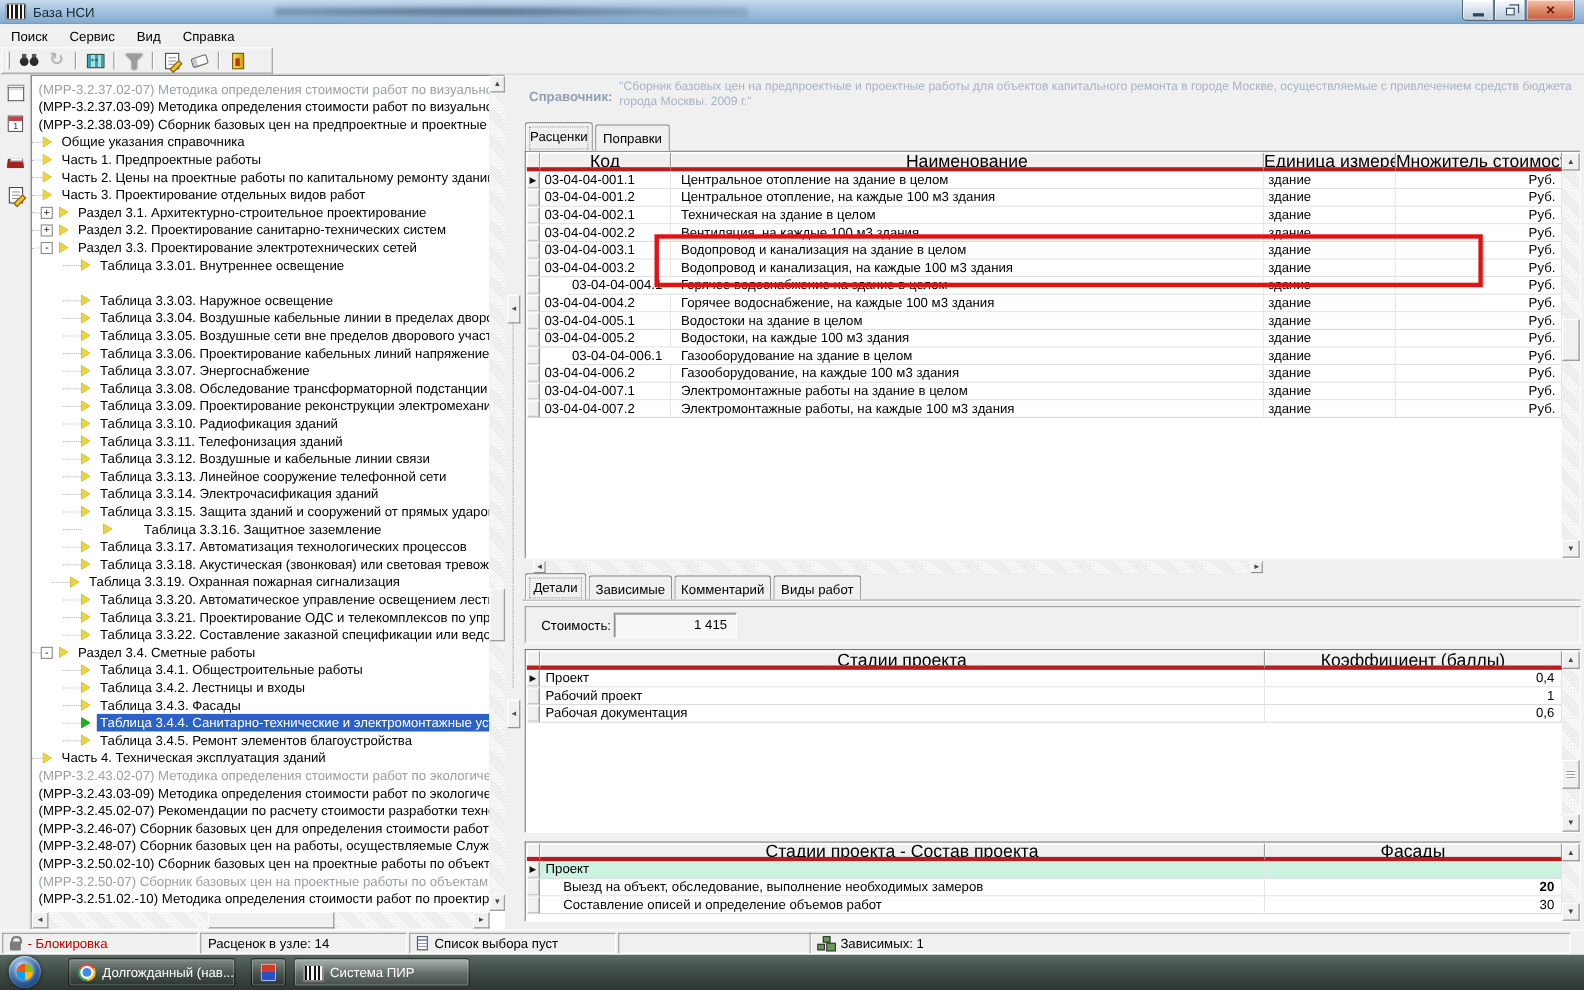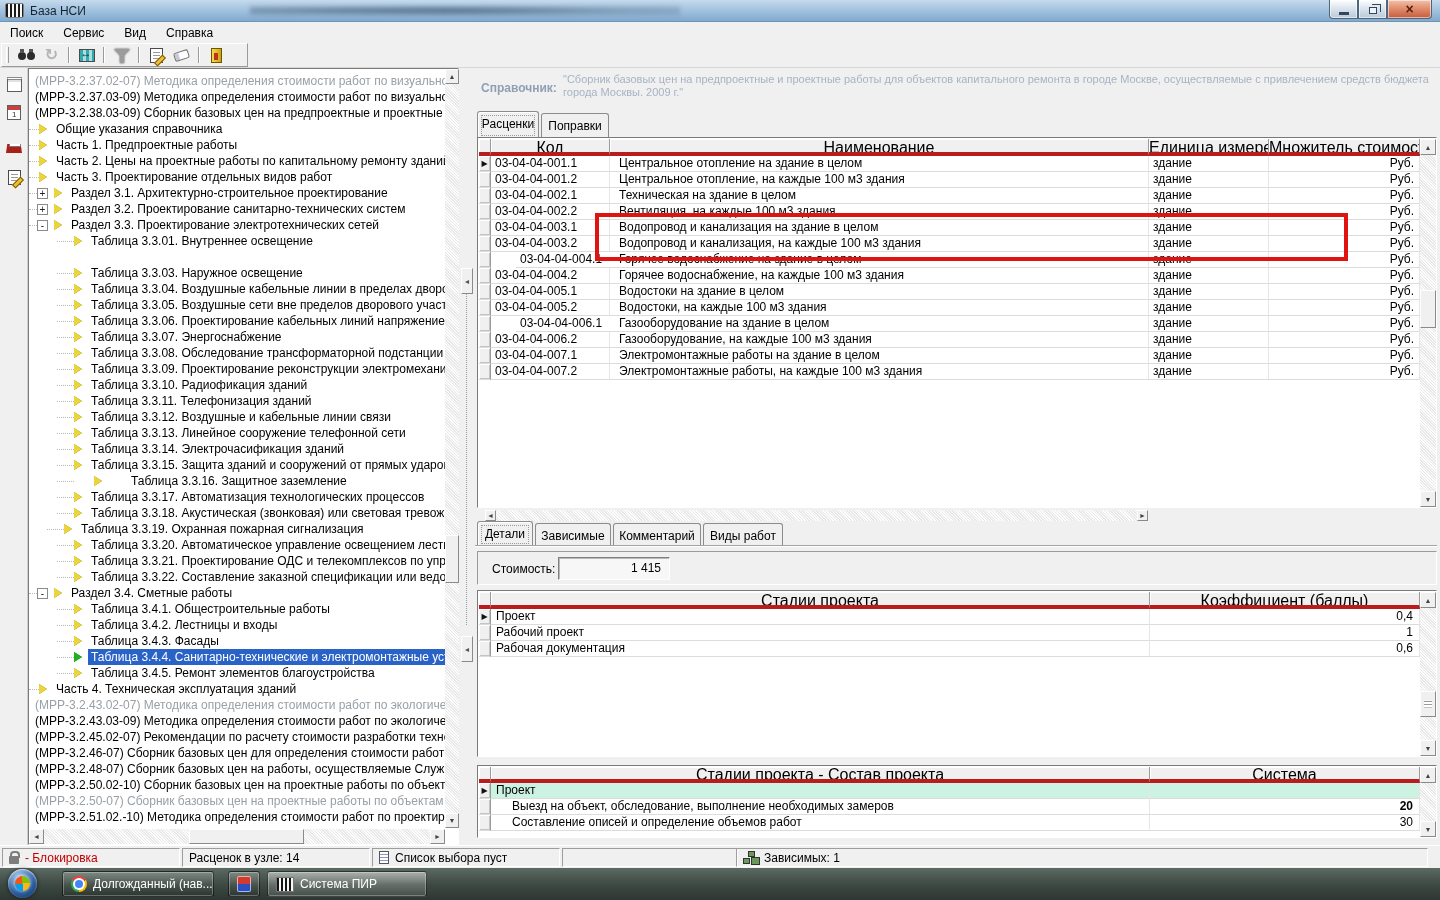--- a/index.html
+++ b/index.html
@@ -557,21 +557,21 @@
     </div>
   <div class="sb-track" style="left:942px;top:1px;width:16px;height:164px"></div>
   <div class="sb-btn" style="left:942px;top:1px;width:16px;height:16px">▲</div>
   <div class="sb-th grip" style="left:942px;top:100px;width:16px;height:26px"></div>
   <div class="sb-btn" style="left:942px;top:149px;width:16px;height:16px">▼</div>
 </div>
 
 <div class="grid" id="grid3" style="left:477px;top:765px;width:960px;height:73px">
   <div class="gh" style="left:1px;width:12px;height:16px;line-height:16px"></div>
   <div class="gh" style="left:13px;width:659px;height:16px;line-height:16px">Стадии проекта - Состав проекта</div>
-  <div class="gh" style="left:672px;width:270px;height:16px;line-height:16px">Система</div>
+  <div class="gh" style="left:672px;width:270px;height:16px;line-height:16px">Фасады</div>
   <div id="grid3-body">
       <div class="gcell gmark" style="left: 1px; top: 17px; width: 12px;">▶</div>
       <div class="gcell" style="left: 13px; top: 17px; width: 659px; padding-left: 5px; background: rgb(204, 242, 226);">Проект</div>
       <div class="gcell num" style="left: 672px; top: 17px; width: 270px; padding-right: 6px; background: rgb(204, 242, 226);"></div>
       <div class="gcell gmark" style="left: 1px; top: 33px; width: 12px;"></div>
       <div class="gcell" style="left: 13px; top: 33px; width: 659px; padding-left: 21px;">Выезд на объект, обследование, выполнение необходимых замеров</div>
       <div class="gcell num" style="left: 672px; top: 33px; width: 270px; padding-right: 6px; font-weight: bold;">20</div>
       <div class="gcell gmark" style="left: 1px; top: 49px; width: 12px;"></div>
       <div class="gcell" style="left: 13px; top: 49px; width: 659px; padding-left: 21px;">Составление описей и определение объемов работ</div>
       <div class="gcell num" style="left: 672px; top: 49px; width: 270px; padding-right: 6px;">30</div>

